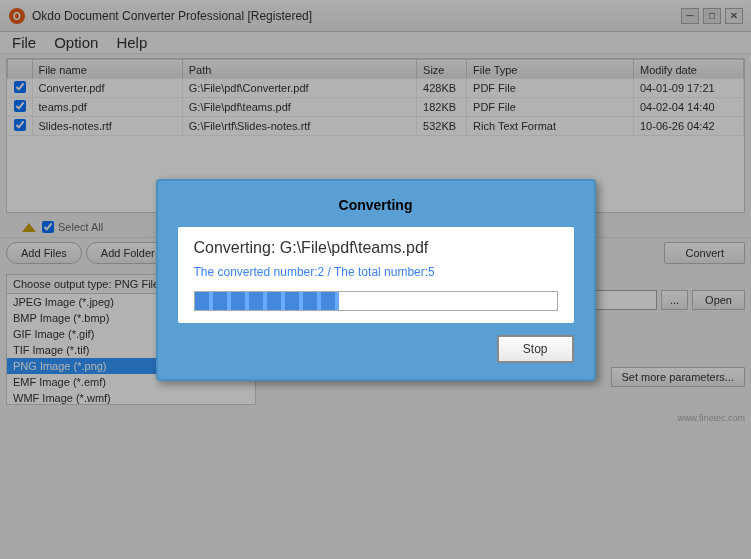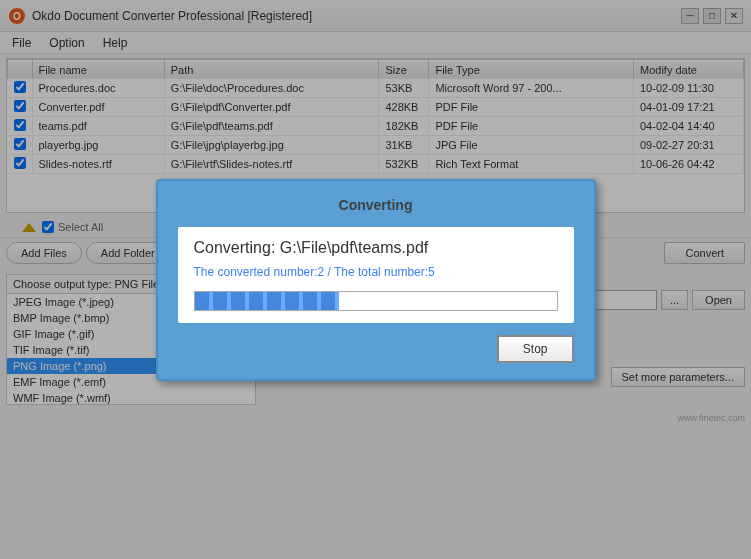--- a/index.html
+++ b/index.html
@@ -60,21 +60,21 @@
       display: flex;
       gap: 2px;
       padding: 2px 4px;
       height: 22px;
       align-items: center;
     }
     .menu-item {
       padding: 2px 8px;
       cursor: pointer;
       color: #333;
-      font-size: 12px;
+      font-size: 15px;
     }
 
     
     .file-table-container {
       background: white;
       border: 1px solid #ccc;
       margin: 4px 6px;
       height: 155px;
       overflow: hidden;
     }
@@ -264,21 +264,21 @@
     .modal-dialog {
       background: #5a9fd4;
       border: 2px solid #4a8fc4;
       border-radius: 4px;
       width: 440px;
       padding: 16px 20px 16px;
       box-shadow: 3px 3px 8px rgba(0,0,0,0.4);
     }
     .modal-title {
       text-align: center;
-      color: #404040;
+      color: #000000;
       font-size: 14px;
       font-weight: bold;
       margin-bottom: 14px;
     }
     .modal-body {
       background: white;
       padding: 12px 16px;
       border-radius: 2px;
       margin-bottom: 12px;
     }
@@ -372,30 +372,20 @@
       <tr>
         <th style="width:24px"></th>
         <th>File name</th>
         <th>Path</th>
         <th style="width:50px">Size</th>
         <th>File Type</th>
         <th style="width:110px">Modify date</th>
       </tr>
     </thead>
     <tbody id="file-table-body">
-    <tr>
-    <td class="checkbox-cell">
-      <input type="checkbox" checked="" style="">
-    </td>
-    <td>Procedures.doc</td>
-    <td>G:\File\doc\Procedures.doc</td>
-    <td>53KB</td>
-    <td>Microsoft Word 97 - 200...</td>
-    <td>10-02-09 11:30</td>
-  </tr>
         <tr>
     <td class="checkbox-cell">
       <input type="checkbox" checked="" style="">
     </td>
     <td>Converter.pdf</td>
     <td>G:\File\pdf\Converter.pdf</td>
     <td>428KB</td>
     <td>PDF File</td>
     <td>04-01-09 17:21</td>
   </tr>
@@ -406,30 +396,20 @@
     <td>teams.pdf</td>
     <td>G:\File\pdf\teams.pdf</td>
     <td>182KB</td>
     <td>PDF File</td>
     <td>04-02-04 14:40</td>
   </tr>
         <tr>
     <td class="checkbox-cell">
       <input type="checkbox" checked="" style="">
     </td>
-    <td>playerbg.jpg</td>
-    <td>G:\File\jpg\playerbg.jpg</td>
-    <td>31KB</td>
-    <td>JPG File</td>
-    <td>09-02-27 20:31</td>
-  </tr>
-        <tr>
-    <td class="checkbox-cell">
-      <input type="checkbox" checked="" style="">
-    </td>
     <td>Slides-notes.rtf</td>
     <td>G:\File\rtf\Slides-notes.rtf</td>
     <td>532KB</td>
     <td>Rich Text Format</td>
     <td>10-06-26 04:42</td>
   </tr>
       </tbody>
   </table>
 </div>
 

